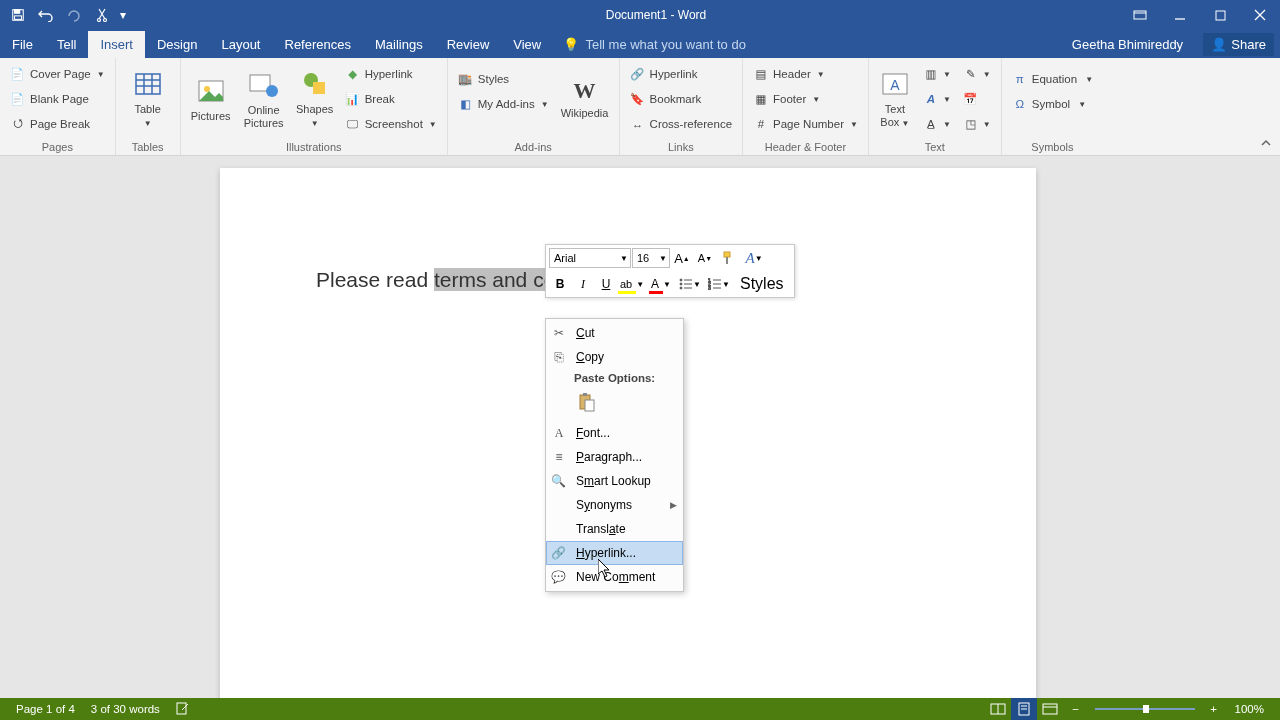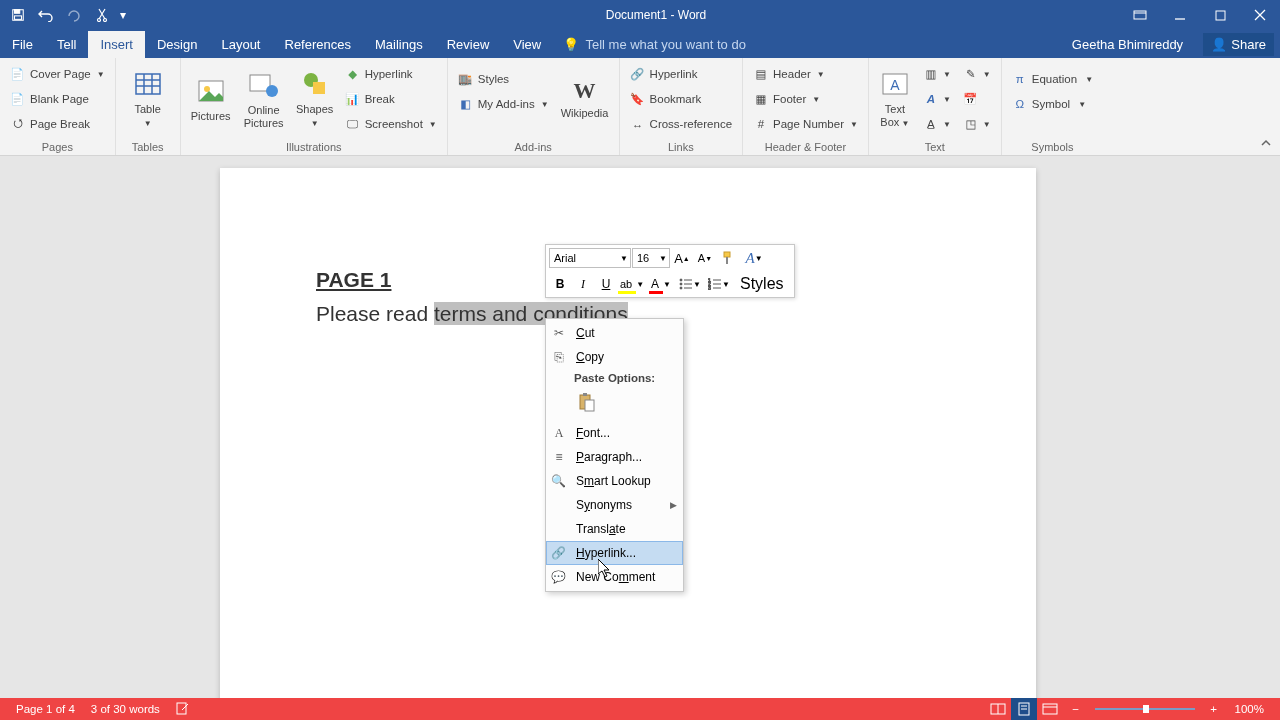--- a/index.html
+++ b/index.html
@@ -55,21 +55,21 @@
 .ctxmenu .item { display: flex; align-items: center; height: 24px; padding: 0 6px 0 4px; gap: 8px; cursor: pointer; }
 .ctxmenu .item .ic { width: 18px; display: flex; justify-content: center; color: #555; }
 .ctxmenu .item.hover { background: #c5dcf2; border: 1px solid #8bb8e8; height: 24px; padding: 0 5px 0 3px; }
 .ctxmenu .header { padding: 3px 6px 3px 28px; font-weight: 600; color: #444; font-size: 11.5px; }
 .ctxmenu .paste-row { padding: 2px 6px 6px 28px; }
 .ctxmenu .paste-btn { width: 26px; height: 26px; border: 1px solid transparent; display: flex; align-items: center; justify-content: center; }
 .ctxmenu .sub { margin-left: auto; font-size: 9px; color: #666; }
 .cursor-arrow { position: absolute; left: 598px; top: 559px; z-index: 200; pointer-events: none; }
 
 
-.statusbar { position: absolute; bottom: 0; left: 0; right: 0; height: 22px; background: #ef4444; color: #fff; display: flex; align-items: center; font-size: 11.5px; padding: 0 8px; }
+.statusbar { position: absolute; bottom: 0; left: 0; right: 0; height: 22px; background: #4d7c0f; color: #fff; display: flex; align-items: center; font-size: 11.5px; padding: 0 8px; }
 .statusbar .seg { padding: 0 8px; }
 .statusbar .right { margin-left: auto; display: flex; align-items: center; gap: 0; }
 .statusbar .vbtn { width: 26px; height: 22px; display: flex; align-items: center; justify-content: center; }
 .statusbar .slider { width: 100px; height: 2px; background: #7a9cc6; margin: 0 6px; position: relative; }
 .statusbar .slider .thumb { position: absolute; left: 48px; top: -3px; width: 6px; height: 8px; background: #fff; }
 
 u.mn { text-decoration: underline; }
 </style>
 </head>
 <body>
@@ -361,21 +361,20 @@
   <div class="collapse">
     <svg width="12" height="12" stroke="#666" fill="none" stroke-width="1.5">
         <path d="M2 8 L6 4 L10 8"></path>
       </svg>
   </div>
 </div>
 
 <div class="docarea">
   <div class="page">
     <div class="page-content">
-      <div class="heading">PAGE 1</div>
       <div class="body-text"><span>Please read </span><span class="sel">terms and conditions</span><span></span></div>
     </div>
   </div>
 </div>
 
 <div class="minitoolbar">
   <div class="row">
     <div class="combo" style="width:82px">
         <span>Arial</span>
         <span style="font-size:8px">▼</span>

